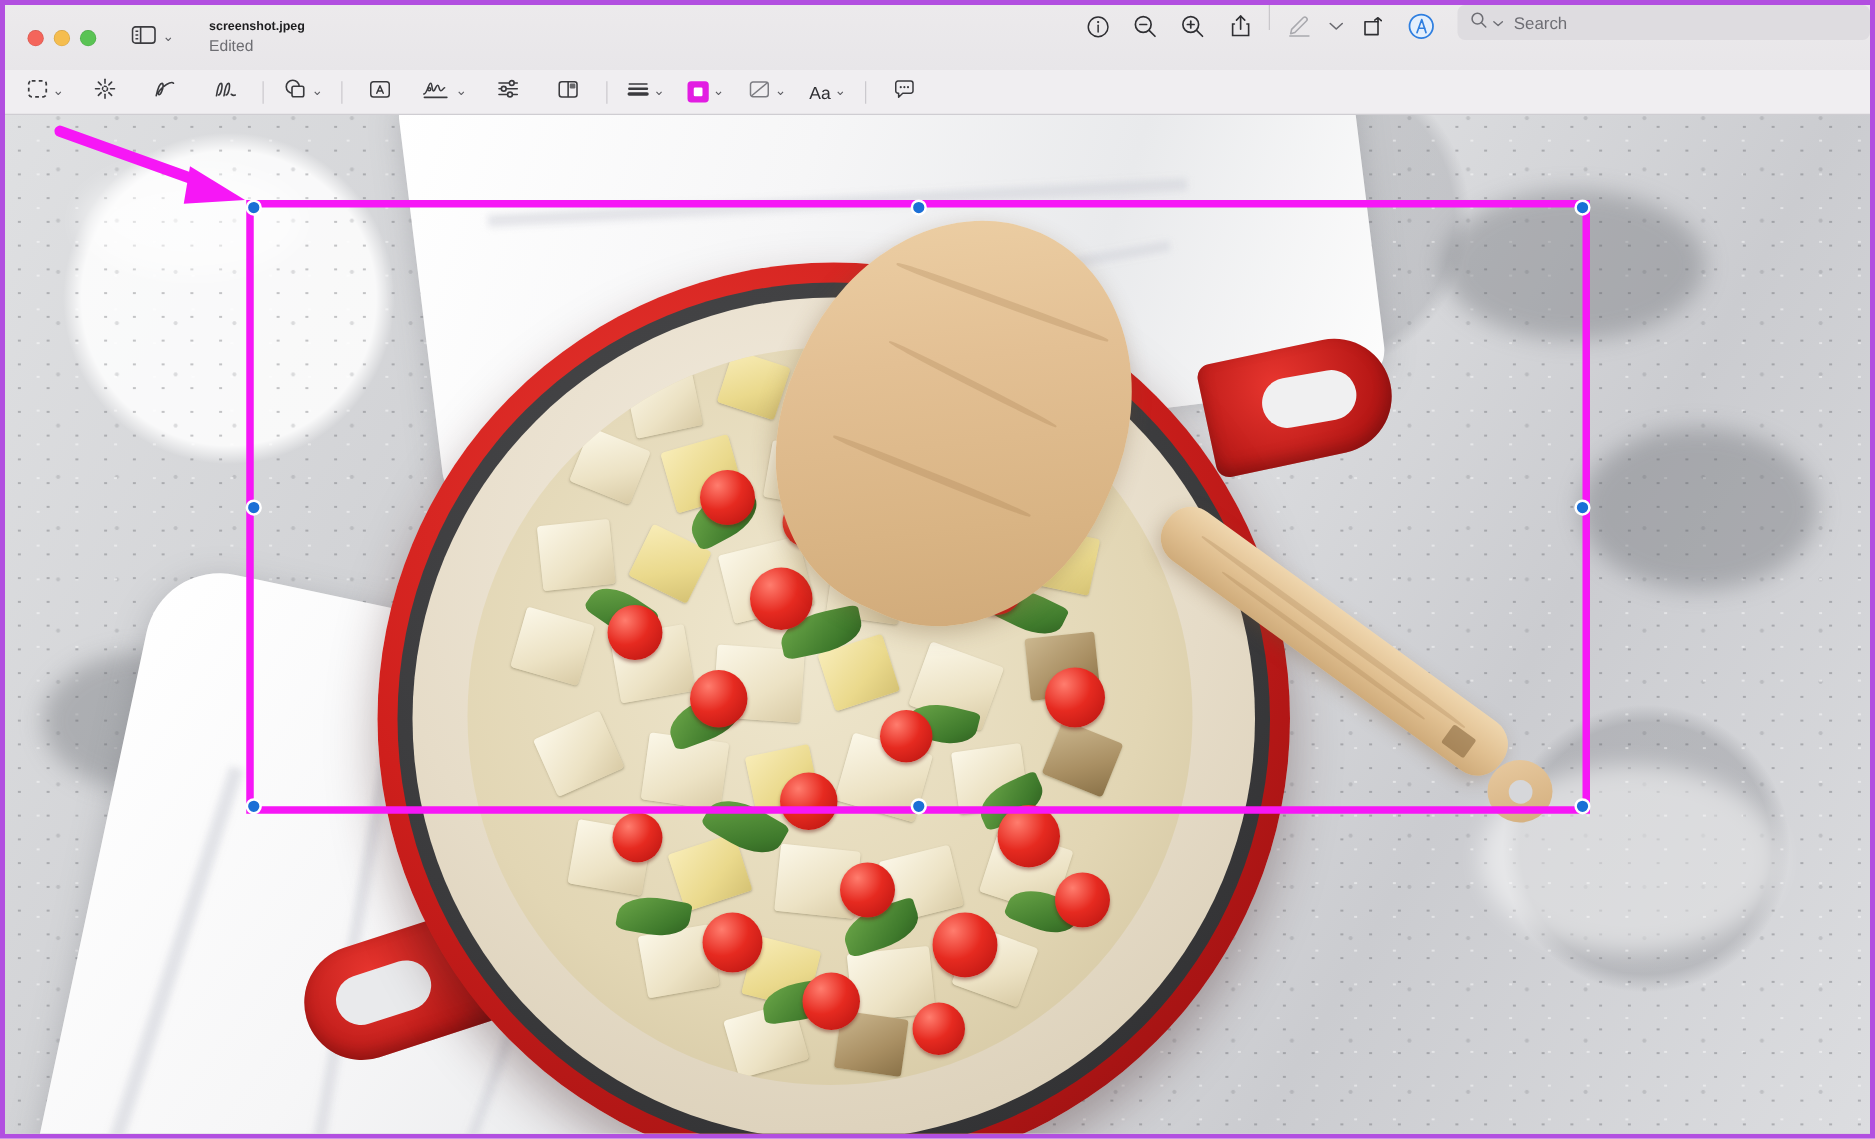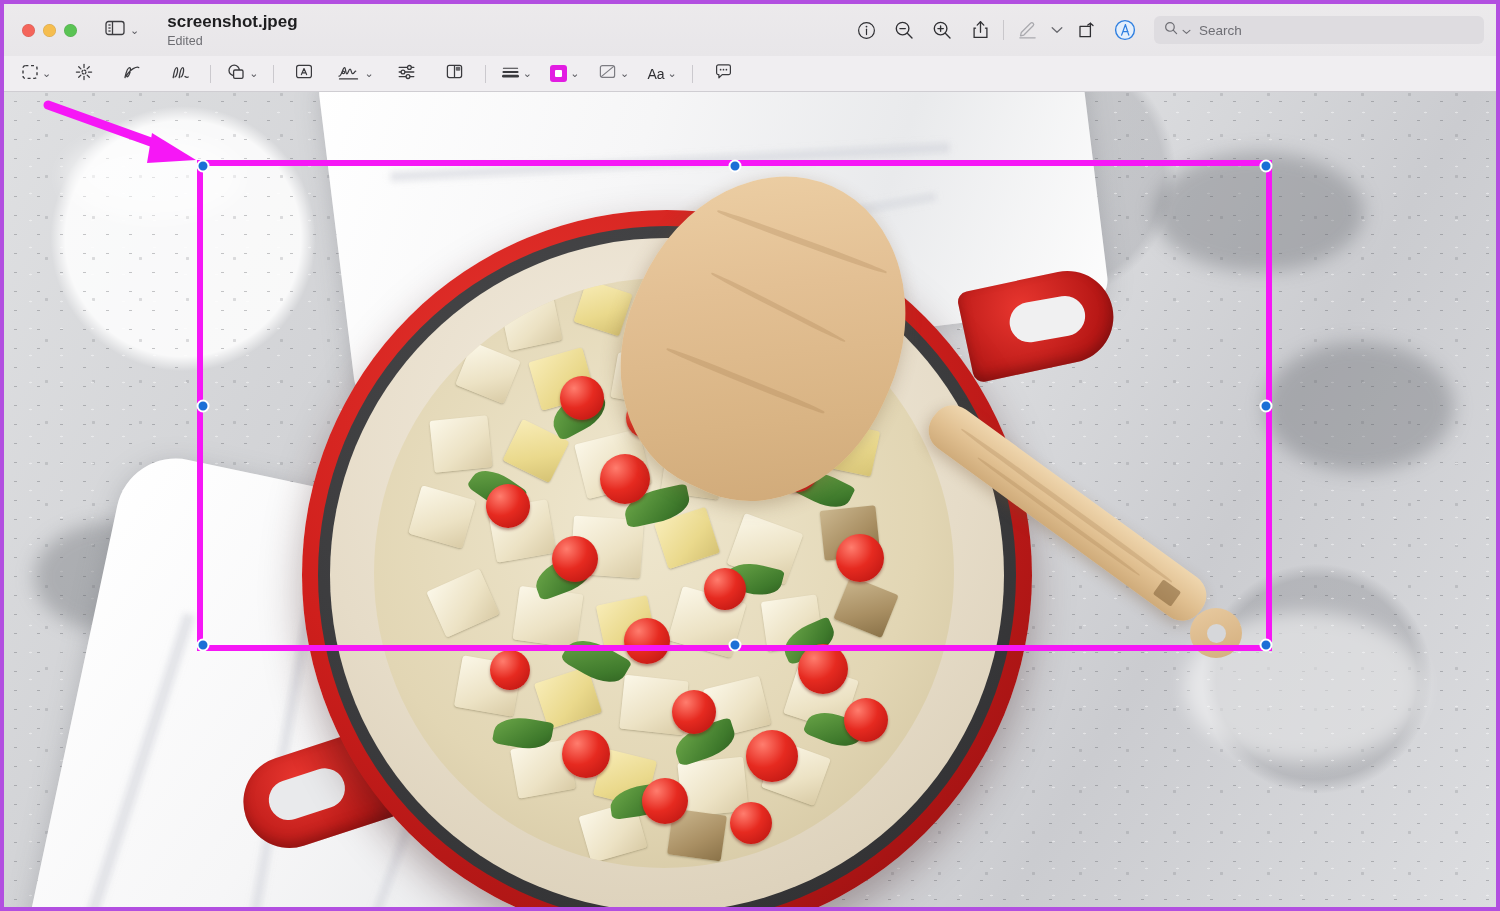--- a/index.html
+++ b/index.html
@@ -34,26 +34,26 @@
   .sidebar-toggle {
     display: flex; align-items: center; gap: 5px;
     margin-left: 28px; color: #3c3c40;
   }
   .chev { font-size: 11px; color: #5a5a60; line-height: 1; }
 
   .doc-title-wrap {
     margin-left: 28px; display: flex; flex-direction: column;
     justify-content: center; line-height: 1.15;
   }
-  .doc-title { font-size: 17px; font-weight: bold; color: #1d1d1f; }
+  .doc-title { font-size: 10px; font-weight: bold; color: #1d1d1f; }
   .doc-sub { font-size: 12.5px; color: #6d6d72; margin-top: 2px; }
 
   .tb-right {
     position: absolute; right: 0; top: 0; height: 52px;
-    display: flex; align-items: center; gap: 0px; padding-right: 12px;
+    display: flex; align-items: flex-start; gap: 0px; padding-right: 0;
   }
   .tb-btn {
     width: 38px; height: 34px;
     display: flex; align-items: center; justify-content: center;
     color: #2f2f33; border-radius: 5px;
   }
   .tb-btn.dim { color: #a9a9ae; }
   .tb-sep {
     width: 1px; height: 20px; background: #c9c7cb; margin: 0 4px;
   }

